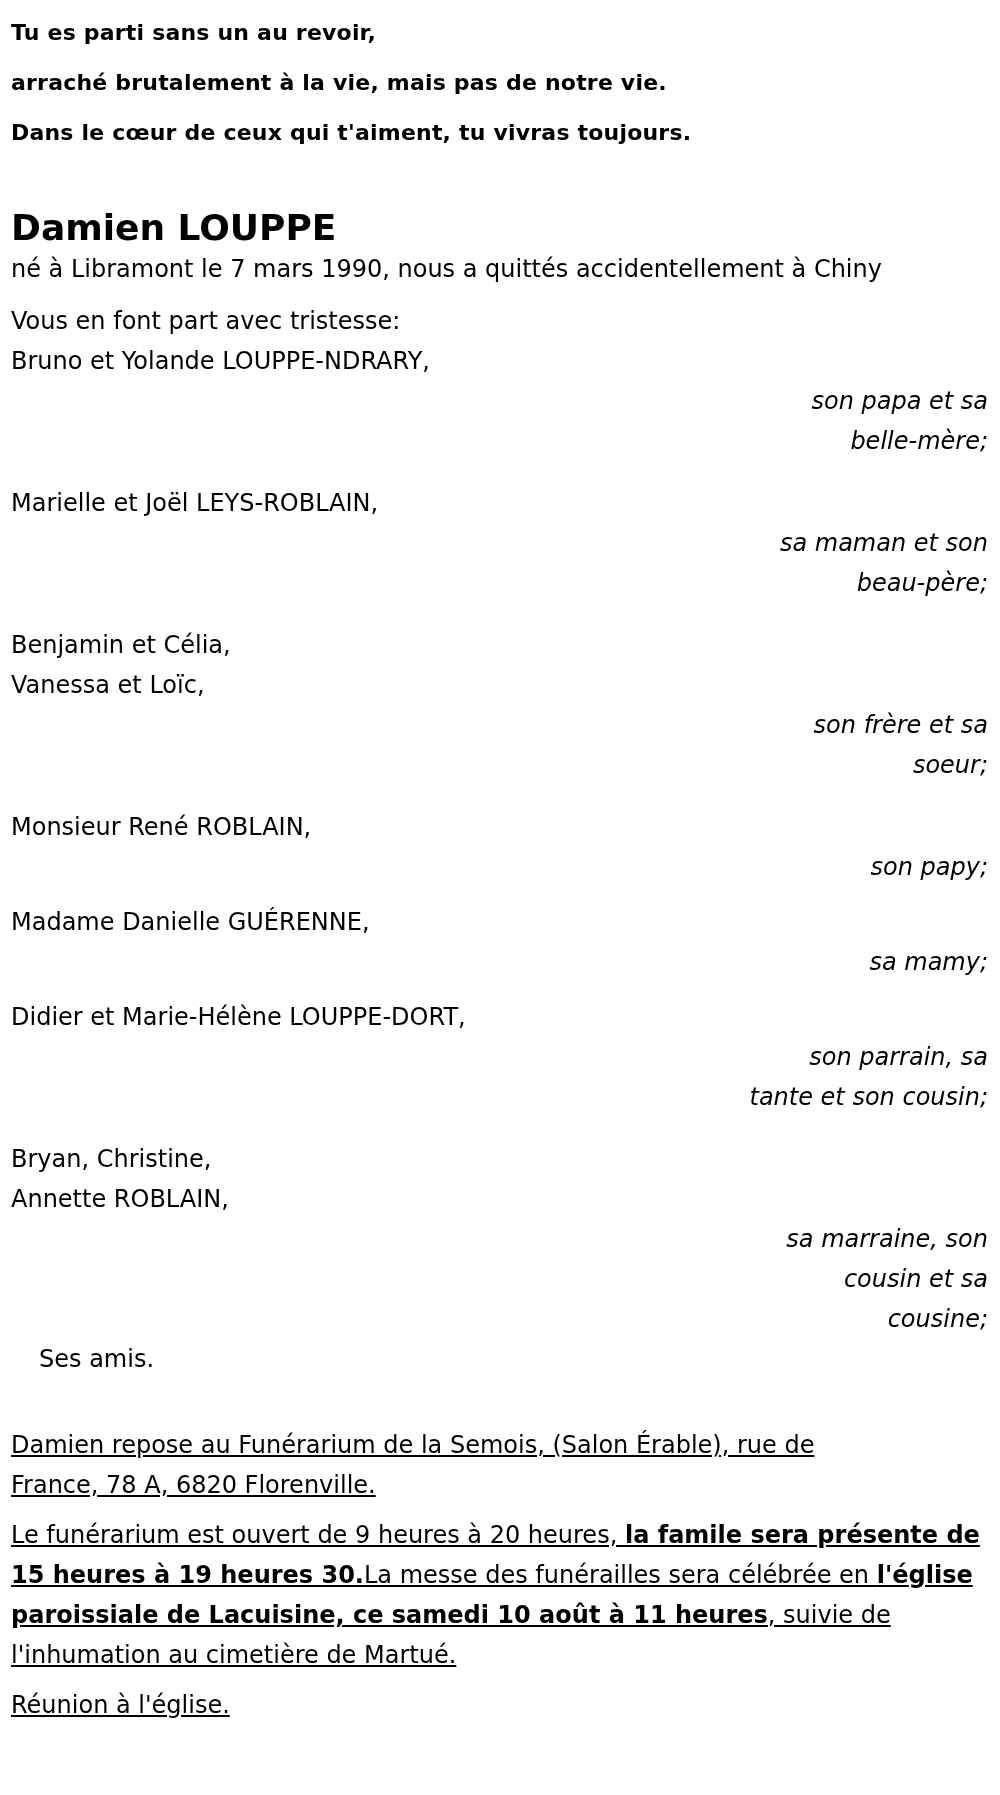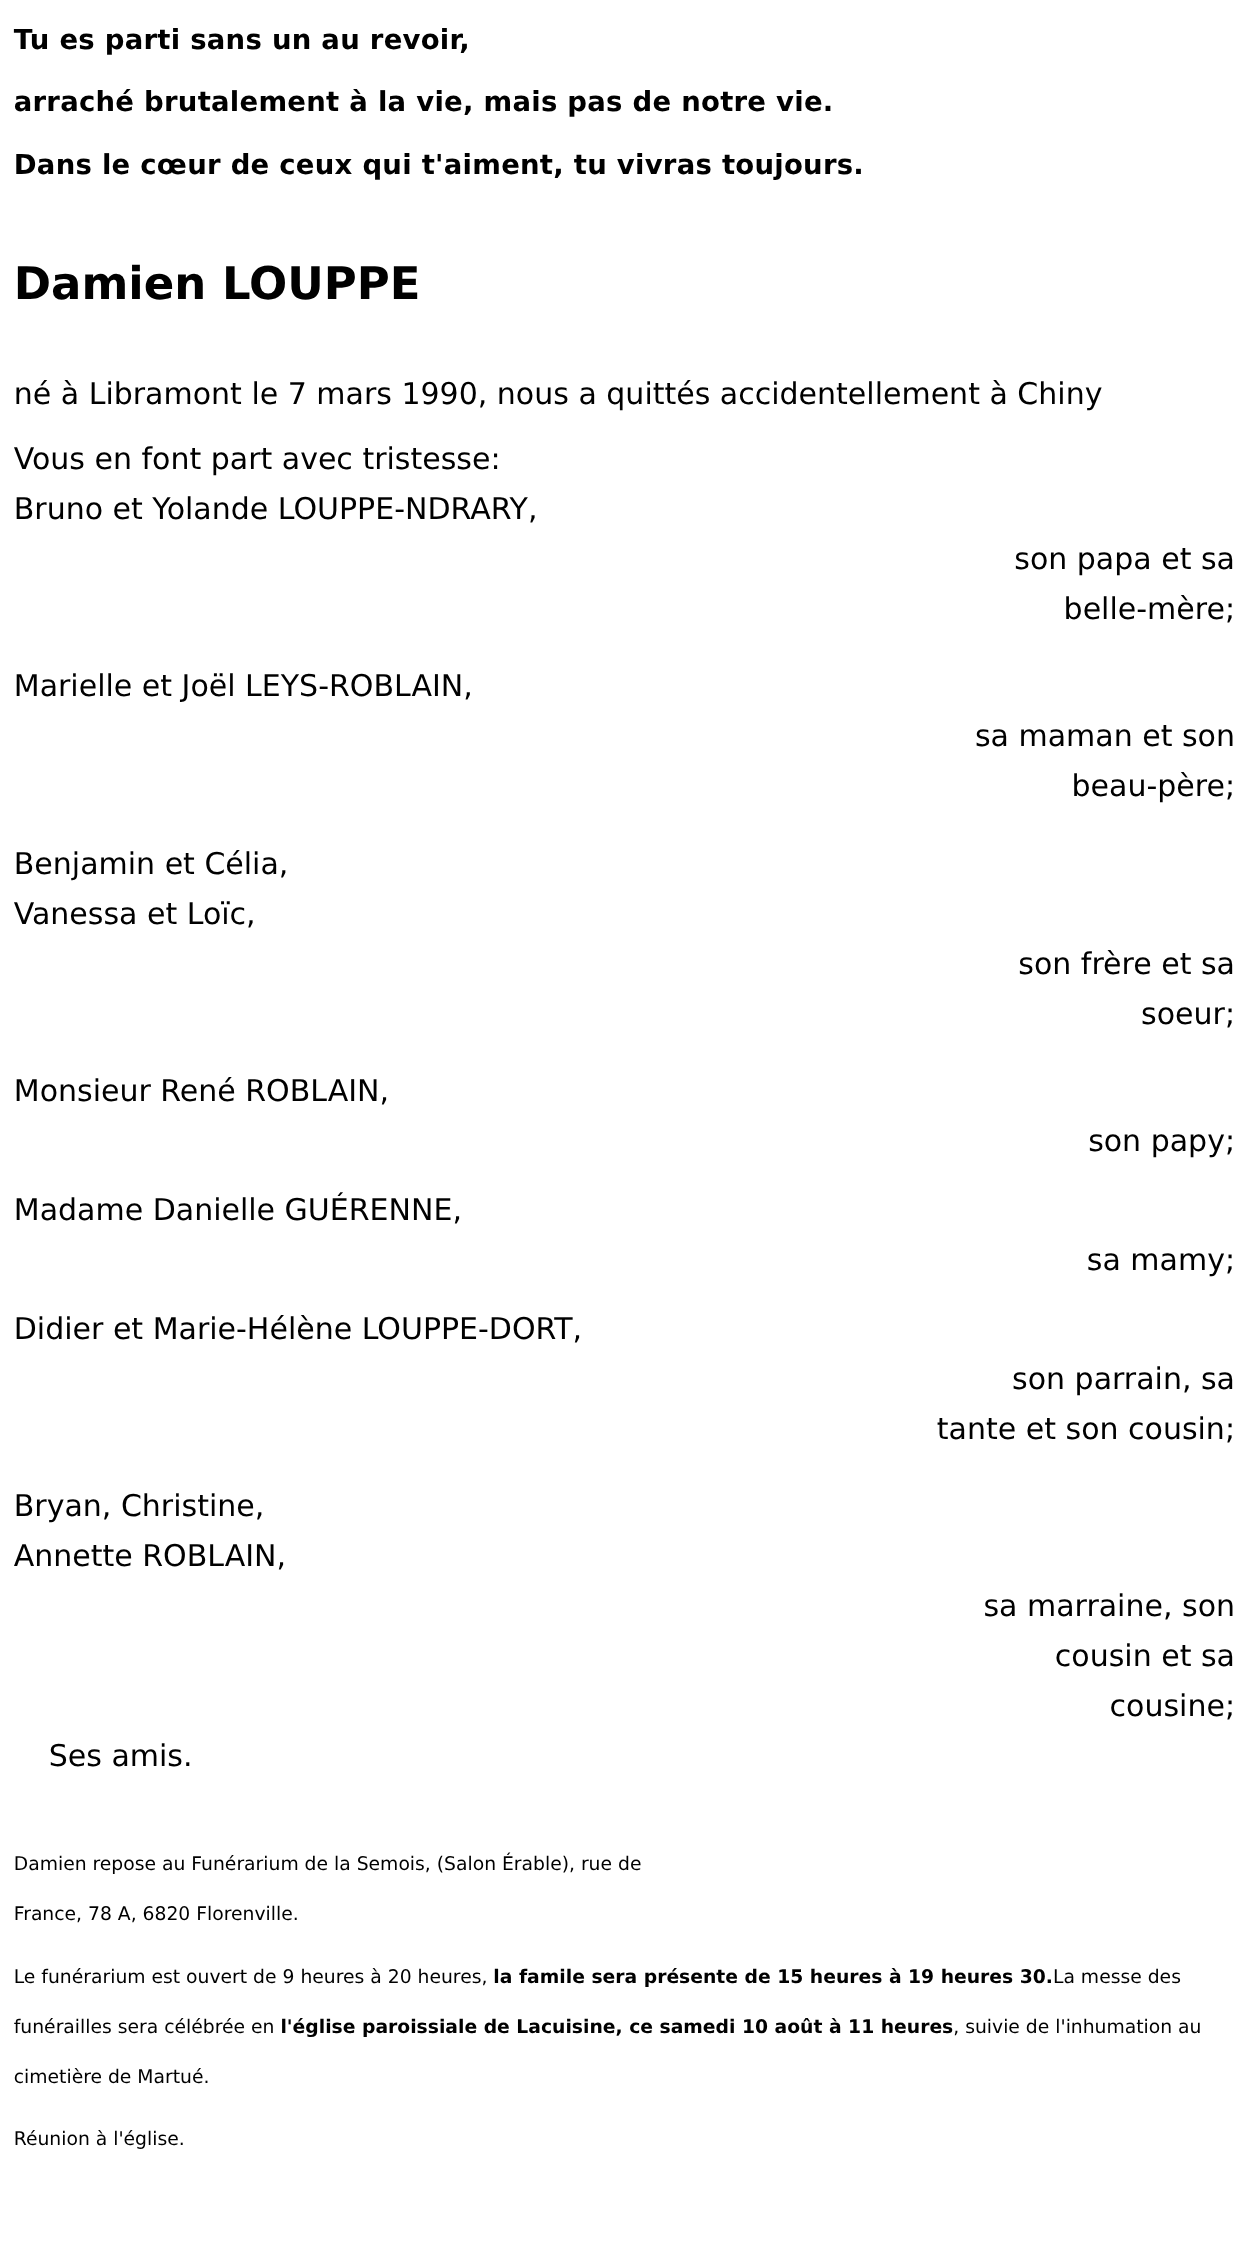--- a/index.html
+++ b/index.html
@@ -36,48 +36,49 @@
       font-size: 36px;
       line-height: 42px;
       margin: 62px 0 0 0;
     }
     .text {
       font-size: 24px;
       line-height: 40px;
       margin: 0;
     }
     .intro {
-      margin-top: 46px;
     }
     .announce {
       margin-top: 12px;
     }
     .family-group {
       margin: 0;
     }
     .name-line {
       font-size: 24px;
       line-height: 40px;
       margin: 0;
     }
     .relation {
+      font-style: italic;
       font-size: 24px;
       line-height: 40px;
       text-align: right;
       width: 330px;
       margin-left: auto;
       margin-right: 0;
       padding-right: 0;
     }
     .gap-small { height: 22px; }
     .friends { margin-top: 0; margin-left: 28px; }
     .para {
-      font-size: 15px;
+      font-size: 24px;
       line-height: 40px;
       margin: 0;
+      text-decoration: underline;
     }
     .para + .para { margin-top: 10px; }
     .block-gap { height: 46px; }
     b { font-weight: bold; }
   </style>
 </head>
 <body>
 
 <div class="page">
 

